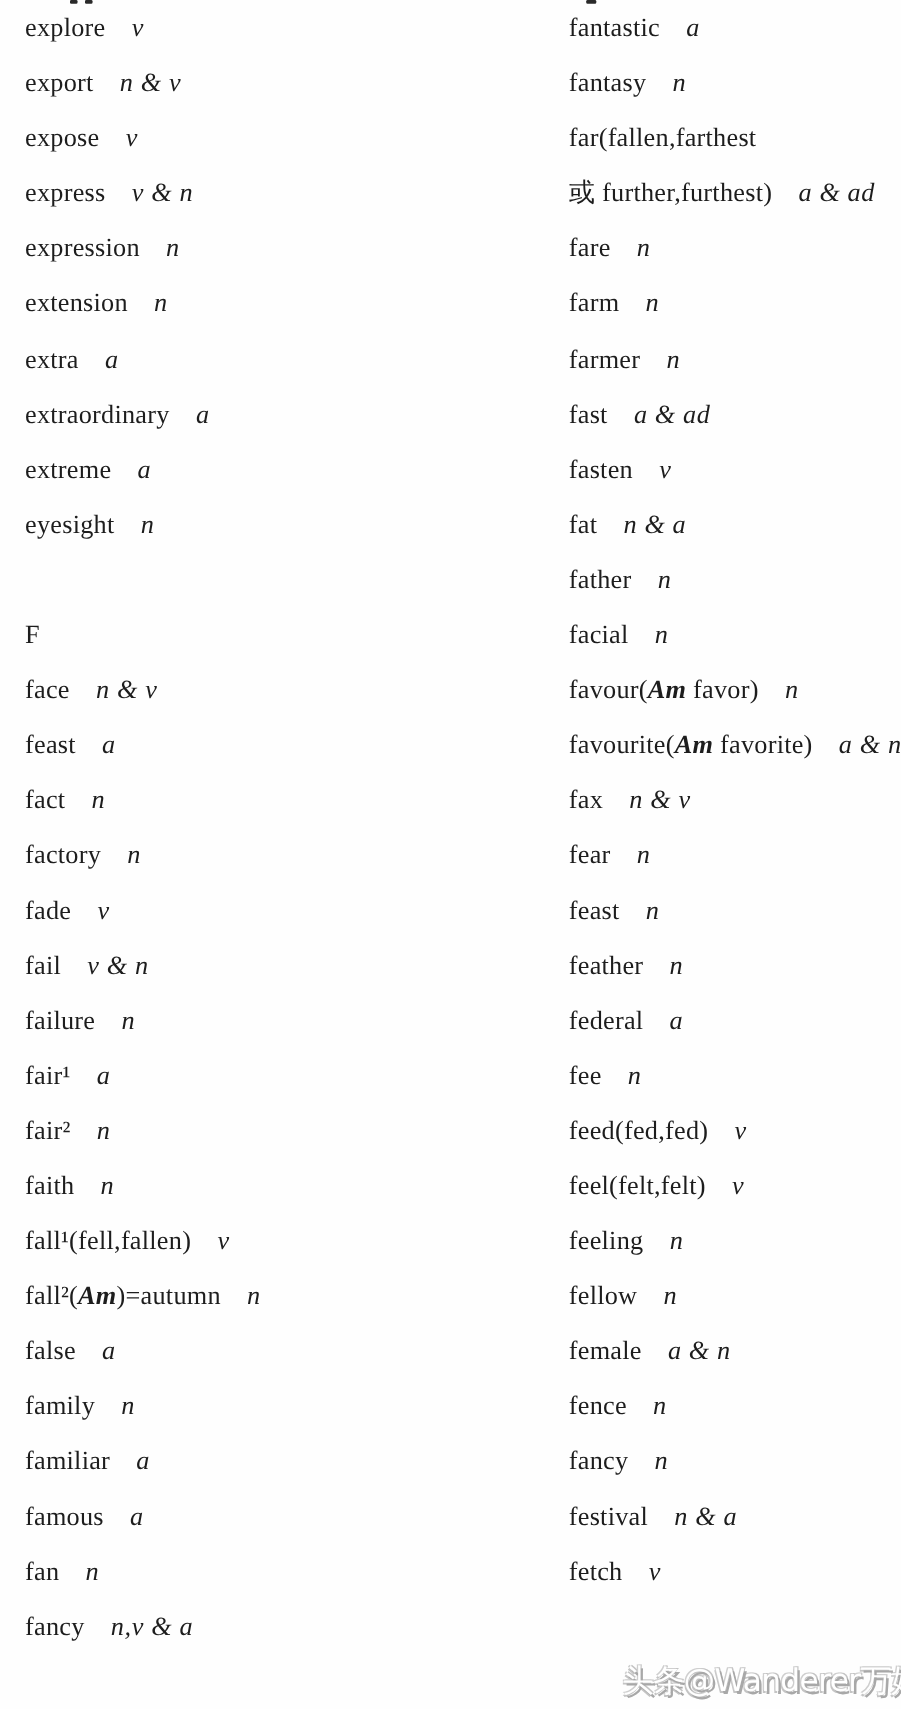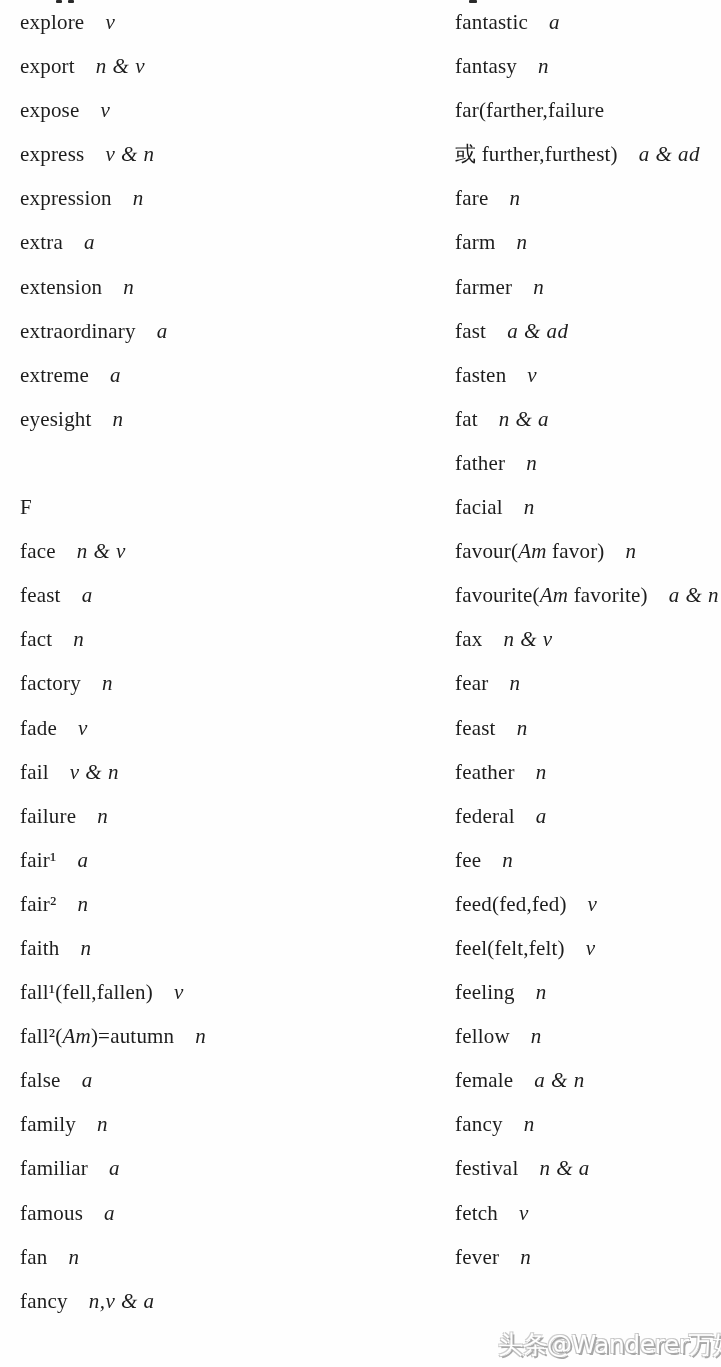--- a/index.html
+++ b/index.html
@@ -25,21 +25,21 @@
   }
   .col-left  { left: 20px;  width: 430px; }
   .col-right { left: 434px; width: 265px; margin-left: 21px; }
   .row {
     height: 44.1px;
     line-height: 44.1px;
     white-space: nowrap;
     font-size: 21px;
   }
   .word { letter-spacing: 0.2px; }
-  .word .it { font-style: italic; }
+  .word .it { font-style: italic; font-weight: bold; }
   .pos {
     font-style: italic;
     margin-left: 21px;
     letter-spacing: 0.5px;
   }
   .header-letter { letter-spacing: 0.2px; }
   .watermark {
     position: absolute;
     left: 498px;
     top: 1328px;
@@ -68,22 +68,22 @@
   <div class="artifact a1"></div>
   <div class="artifact a2"></div>
   <div class="artifact a3"></div>
 
   <div class="col col-left" id="col-left">
       <div class="row"><span class="word">explore</span><span class="pos">v</span></div>
       <div class="row"><span class="word">export</span><span class="pos">n &amp; v</span></div>
       <div class="row"><span class="word">expose</span><span class="pos">v</span></div>
       <div class="row"><span class="word">express</span><span class="pos">v &amp; n</span></div>
       <div class="row"><span class="word">expression</span><span class="pos">n</span></div>
+      <div class="row"><span class="word">extension</span><span class="pos">n</span></div>
       <div class="row"><span class="word">extra</span><span class="pos">a</span></div>
-      <div class="row"><span class="word">extension</span><span class="pos">n</span></div>
       <div class="row"><span class="word">extraordinary</span><span class="pos">a</span></div>
       <div class="row"><span class="word">extreme</span><span class="pos">a</span></div>
       <div class="row"><span class="word">eyesight</span><span class="pos">n</span></div>
       <div class="row"><span class="word"></span></div>
       <div class="row"><span class="word header-letter">F</span></div>
       <div class="row"><span class="word">face</span><span class="pos">n &amp; v</span></div>
       <div class="row"><span class="word">feast</span><span class="pos">a</span></div>
       <div class="row"><span class="word">fact</span><span class="pos">n</span></div>
       <div class="row"><span class="word">factory</span><span class="pos">n</span></div>
       <div class="row"><span class="word">fade</span><span class="pos">v</span></div>
@@ -97,21 +97,21 @@
       <div class="row"><span class="word">false</span><span class="pos">a</span></div>
       <div class="row"><span class="word">family</span><span class="pos">n</span></div>
       <div class="row"><span class="word">familiar</span><span class="pos">a</span></div>
       <div class="row"><span class="word">famous</span><span class="pos">a</span></div>
       <div class="row"><span class="word">fan</span><span class="pos">n</span></div>
       <div class="row"><span class="word">fancy</span><span class="pos">n,v &amp; a</span></div>
     </div>
   <div class="col col-right" id="col-right">
       <div class="row"><span class="word">fantastic</span><span class="pos">a</span></div>
       <div class="row"><span class="word">fantasy</span><span class="pos">n</span></div>
-      <div class="row"><span class="word">far(farther,failure</span></div>
+      <div class="row"><span class="word">far(fallen,farthest</span></div>
       <div class="row"><span class="word">或 further,furthest)</span><span class="pos">a &amp; ad</span></div>
       <div class="row"><span class="word">fare</span><span class="pos">n</span></div>
       <div class="row"><span class="word">farm</span><span class="pos">n</span></div>
       <div class="row"><span class="word">farmer</span><span class="pos">n</span></div>
       <div class="row"><span class="word">fast</span><span class="pos">a &amp; ad</span></div>
       <div class="row"><span class="word">fasten</span><span class="pos">v</span></div>
       <div class="row"><span class="word">fat</span><span class="pos">n &amp; a</span></div>
       <div class="row"><span class="word">father</span><span class="pos">n</span></div>
       <div class="row"><span class="word">facial</span><span class="pos">n</span></div>
       <div class="row"><span class="word"><span>favour(</span><span class="it">Am</span><span> favor)</span></span><span class="pos">n</span></div>
@@ -120,20 +120,20 @@
       <div class="row"><span class="word">fear</span><span class="pos">n</span></div>
       <div class="row"><span class="word">feast</span><span class="pos">n</span></div>
       <div class="row"><span class="word">feather</span><span class="pos">n</span></div>
       <div class="row"><span class="word">federal</span><span class="pos">a</span></div>
       <div class="row"><span class="word">fee</span><span class="pos">n</span></div>
       <div class="row"><span class="word">feed(fed,fed)</span><span class="pos">v</span></div>
       <div class="row"><span class="word">feel(felt,felt)</span><span class="pos">v</span></div>
       <div class="row"><span class="word">feeling</span><span class="pos">n</span></div>
       <div class="row"><span class="word">fellow</span><span class="pos">n</span></div>
       <div class="row"><span class="word">female</span><span class="pos">a &amp; n</span></div>
+      <div class="row"><span class="word">fence</span><span class="pos">n</span></div>
       <div class="row"><span class="word">fancy</span><span class="pos">n</span></div>
       <div class="row"><span class="word">festival</span><span class="pos">n &amp; a</span></div>
       <div class="row"><span class="word">fetch</span><span class="pos">v</span></div>
-      <div class="row"><span class="word">fever</span><span class="pos">n</span></div>
     </div>
 
   <div class="watermark">头条@Wanderer万娘娘</div>
 </div>
 
 </body></html>

